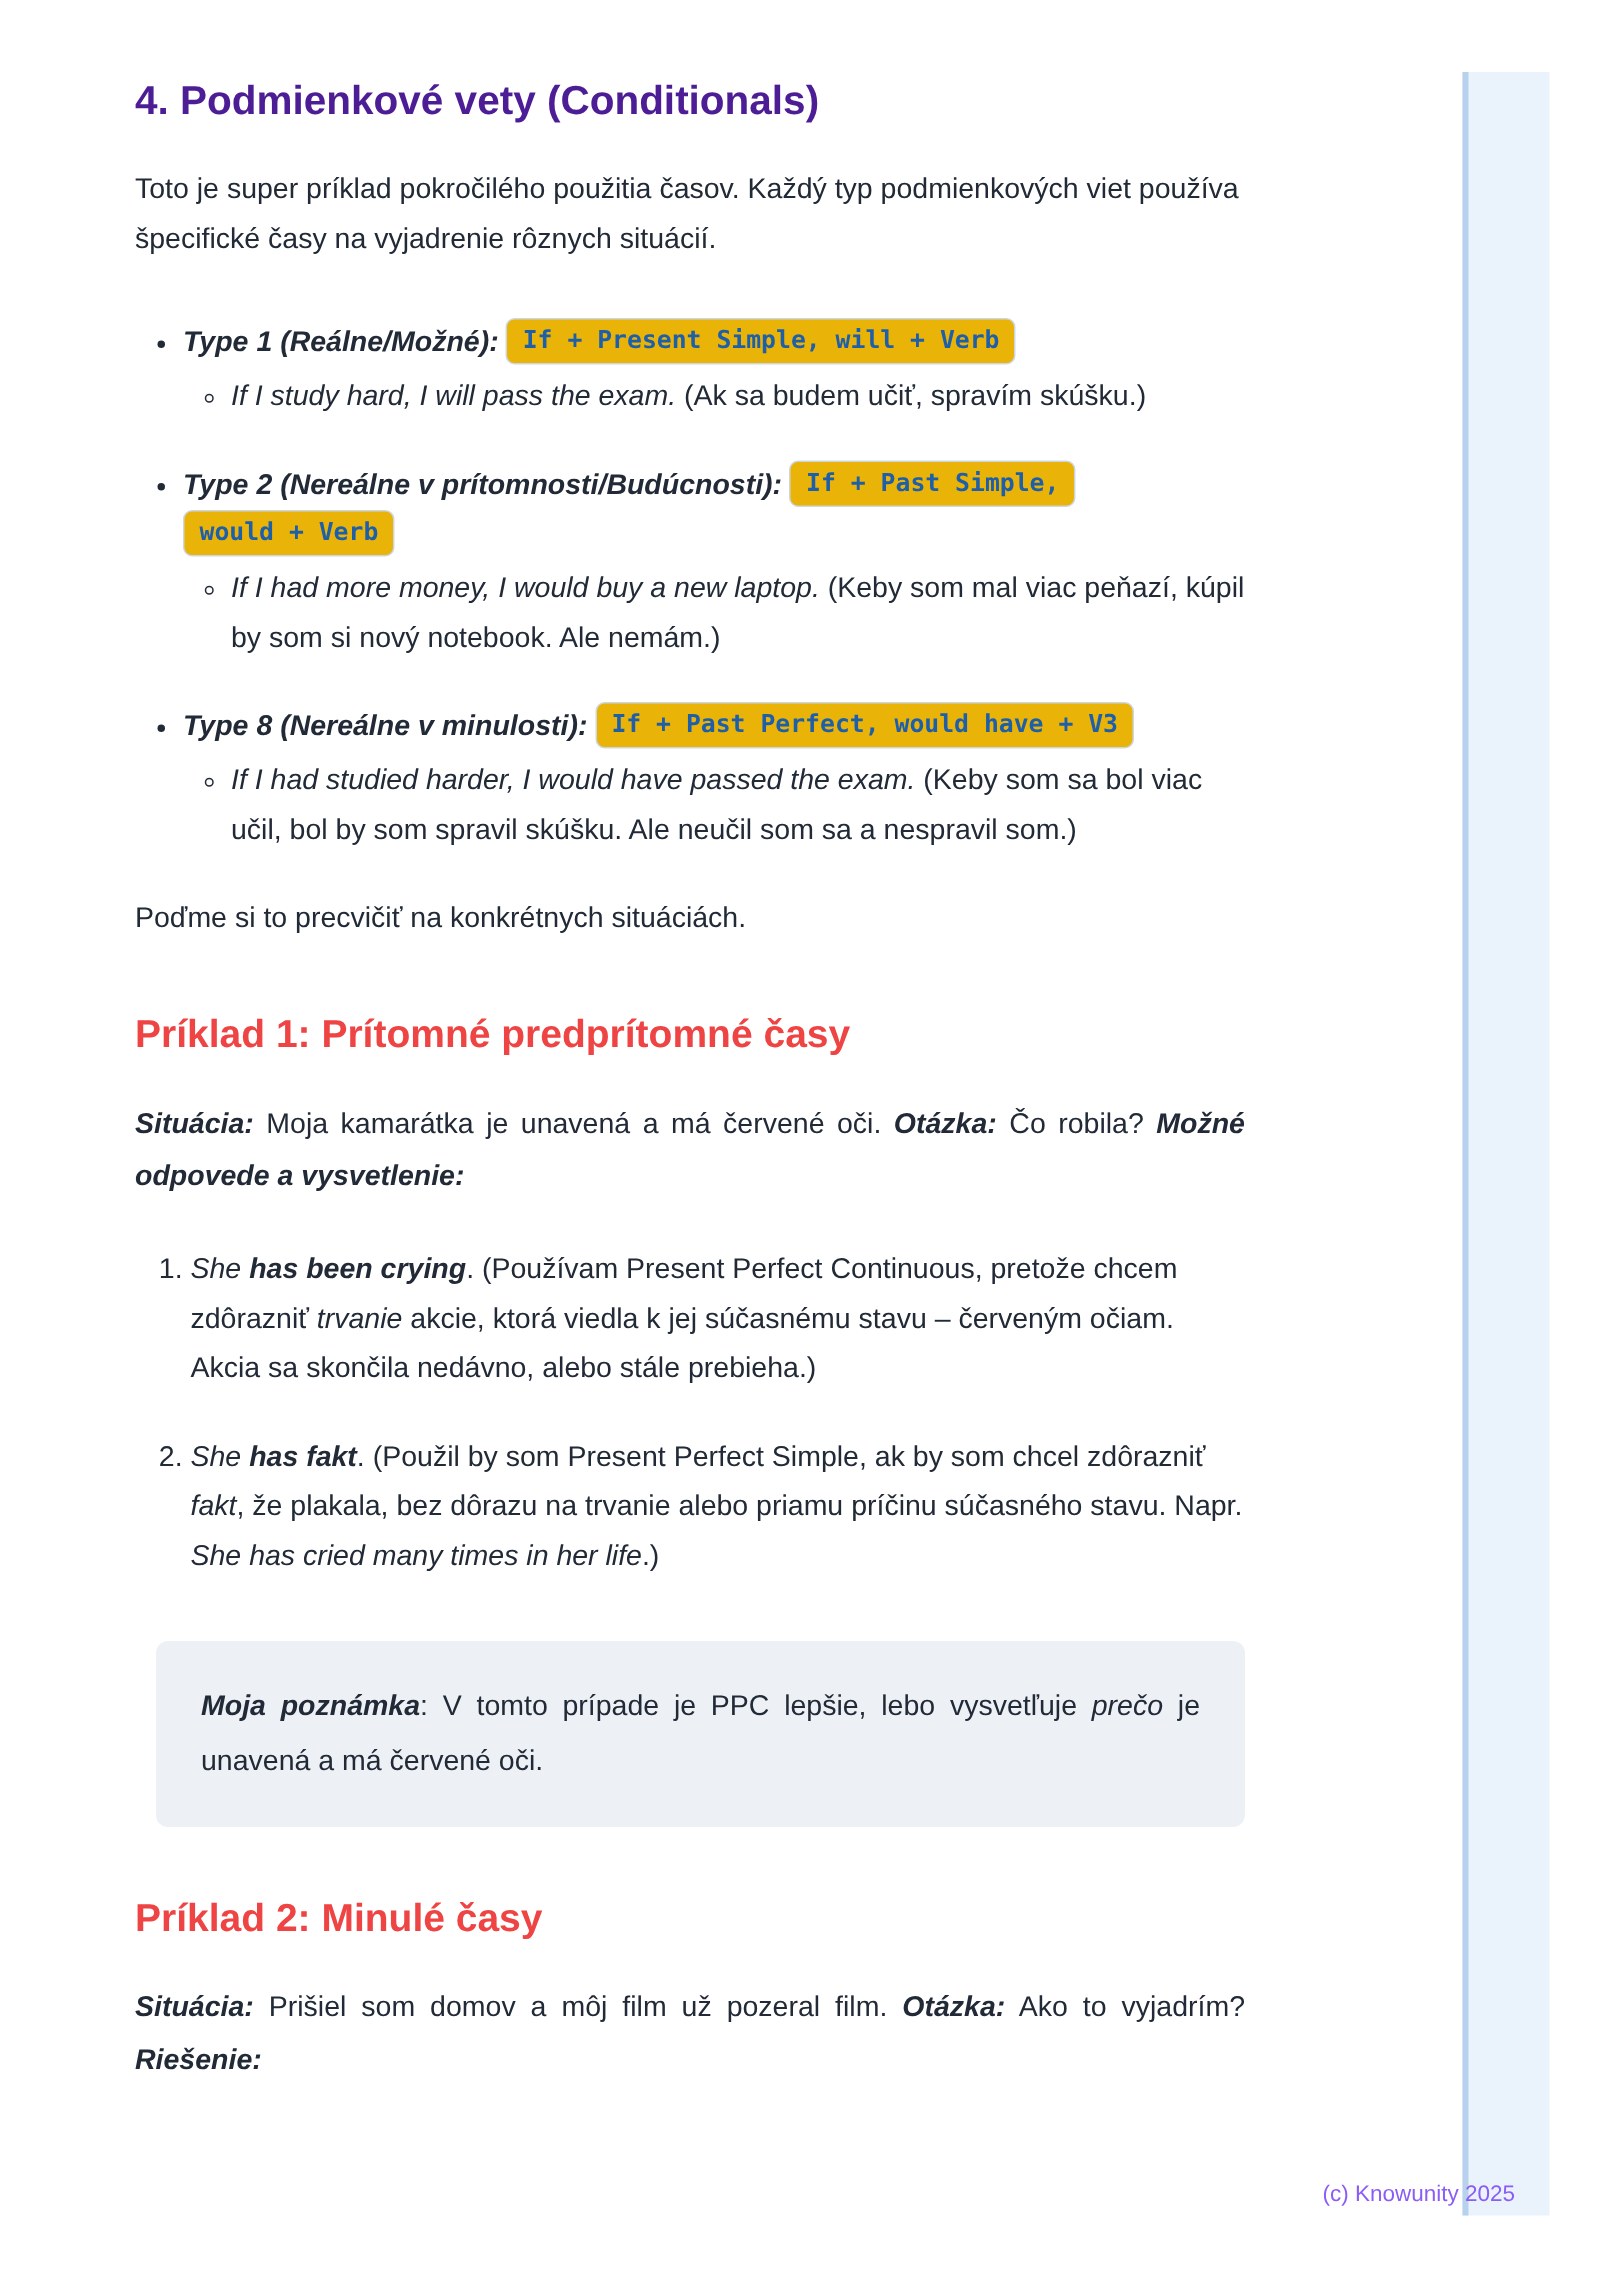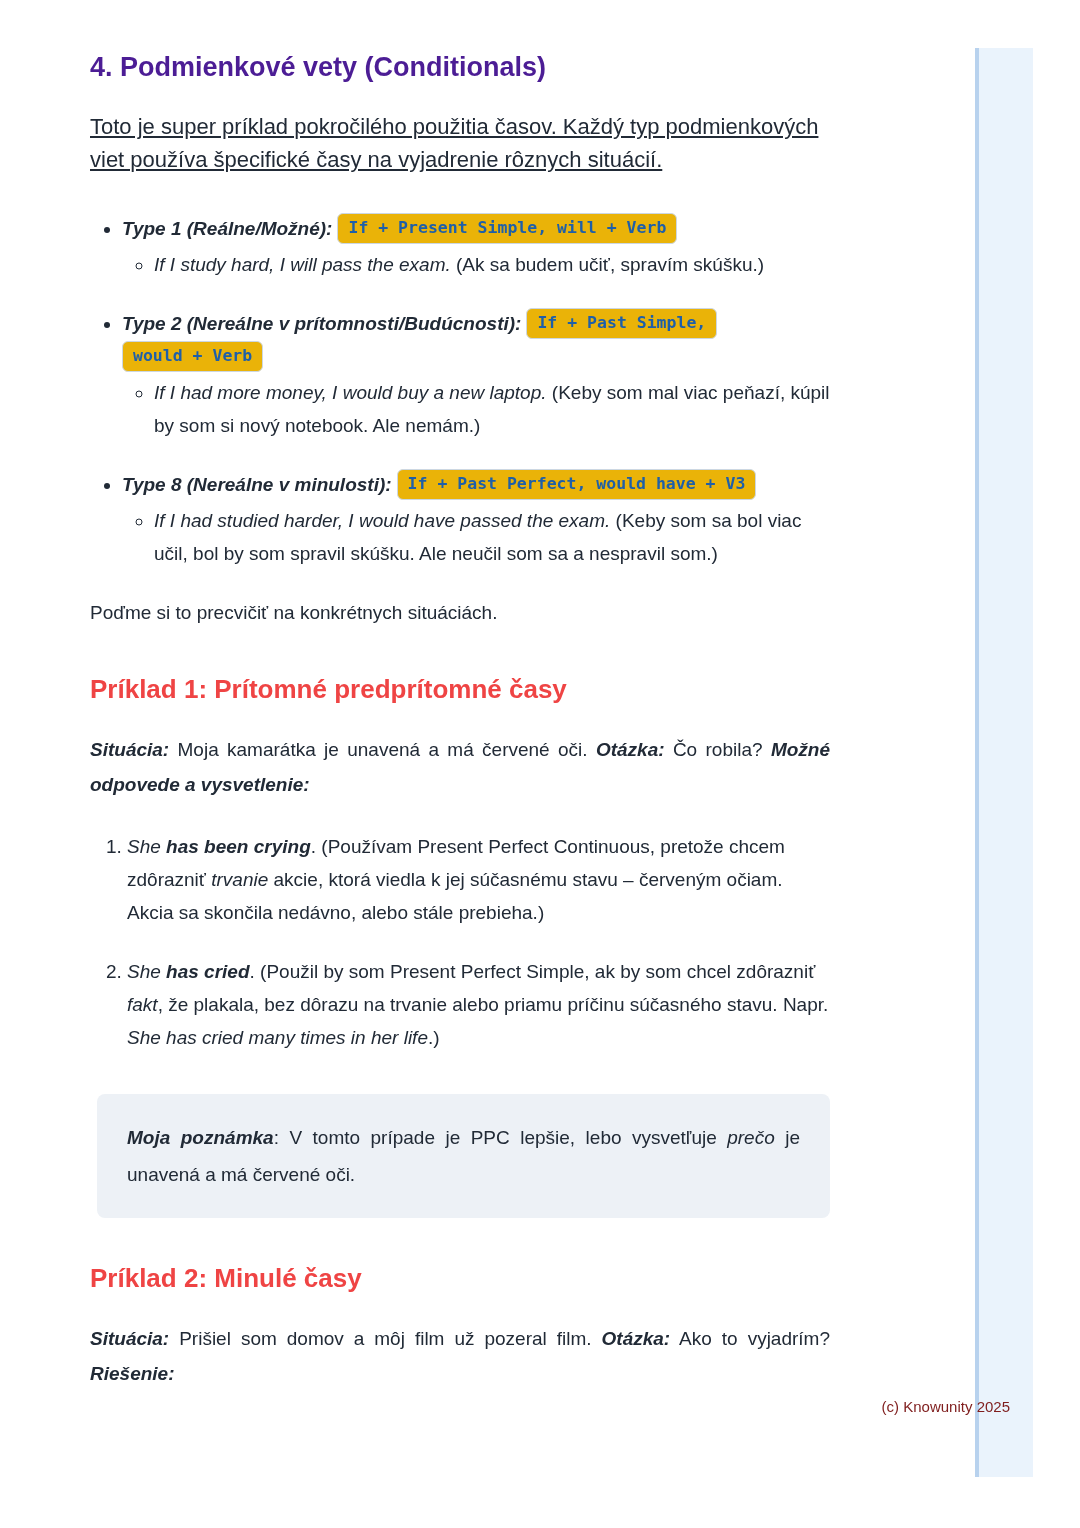--- a/index.html
+++ b/index.html
@@ -2,21 +2,21 @@
 <html><head>
 <meta charset="utf-8">
 <style>
   html,body{margin:0;padding:0;}
   body{
     width:1080px;height:1528px;position:relative;background:#ffffff;
     font-family:"Liberation Sans", sans-serif;color:#212a36;overflow:hidden;
   }
   .content{position:absolute;left:90px;top:50px;width:740px;}
   h3.sec{font-size:27px;line-height:34px;color:#4c1d95;font-weight:bold;margin:0 0 26px 0;}
-  p.body{font-size:22px;line-height:33px;margin:0 0 36px 0;text-decoration:underline;}
+  p.body{font-size:19px;line-height:33px;margin:0 0 36px 0;}
   .b{font-weight:bold;font-style:italic;}
   .i{font-style:italic;}
   ul.types{margin:0;padding-left:32px;font-size:19px;line-height:33px;}
   ul.types>li{margin-bottom:26px;}
   ul.types ul{list-style:circle;padding-left:32px;margin:3px 0 0 0;}
   ul.types ul>li{margin-bottom:0;}
   code.chip{
     font-family:"DejaVu Sans Mono", monospace;font-weight:bold;font-size:16.5px;
     color:#1e5fa9;background:#eab308;border:1px solid #ccd7e2;border-radius:6px;
     padding:2px 10px 3px 10px;margin-left:5px;white-space:nowrap;display:inline-block;
@@ -24,31 +24,31 @@
   }
   h1.title{
     font-size:34px;line-height:42px;color:#0b6bc6;font-weight:bold;
     margin:46px 0 0 0;padding-bottom:16px;border-bottom:4px solid #a5c8ea;
   }
   p.lead{font-size:19px;line-height:33px;margin:26px 0 0 0;}
   h2.ex{font-size:26px;line-height:33px;color:#ef4444;font-weight:bold;margin:44px 0 26px 0;}
   p.situ{font-size:19px;line-height:35px;text-align:justify;margin:0;}
   ol.answers{margin:28px 0 0 0;padding-left:37px;font-size:19px;line-height:33px;}
   ol.answers>li{margin-bottom:26px;}
-  .note{display:flex;align-items:flex-end;margin-top:40px;flex-direction:column;}
+  .note{display:flex;align-items:flex-end;margin-top:40px;}
   .note-bar{flex:none;width:7px;border-radius:4px;background:#10579f;}
   .note-body{
     flex:1;margin-left:7px;background:#edf1f6;border-radius:8px;
     padding:25px 30px;font-size:19px;line-height:37px;text-align:justify;
   }
   .side-panel{
     position:absolute;left:975px;top:48px;width:58px;height:1429px;
     background:#eaf3fc;border-left:4px solid #b8d2ee;box-sizing:border-box;
   }
-  .credit{position:absolute;top:1398px;right:70px;font-size:15px;color:#7f1d1d;z-index:2;}
+  .credit{position:absolute;top:1454px;right:70px;font-size:15px;color:#8b5cf6;z-index:2;}
 </style>
 </head>
 <body>
 
 <div class="side-panel"></div>
 <div class="credit">(c) Knowunity 2025</div>
 
 <main class="content">
 
   <h3 class="sec">4. Podmienkové vety (Conditionals)</h3>
@@ -78,21 +78,21 @@
 
 
   <p class="lead">Poďme si to precvičiť na konkrétnych situáciách.</p>
 
   <h2 class="ex">Príklad 1: Prítomné predprítomné časy</h2>
 
   <p class="situ"><span class="b">Situácia:</span><span> Moja kamarátka je unavená a má červené oči. </span><span class="b">Otázka:</span><span> Čo robila? </span><span class="b">Možné odpovede a vysvetlenie:</span></p>
 
   <ol class="answers">
     <li><span class="i">She </span><span class="b i">has been crying</span><span>. (Používam Present Perfect Continuous, pretože chcem zdôrazniť </span><span class="i">trvanie</span><span> akcie, ktorá viedla k jej súčasnému stavu – červeným očiam. Akcia sa skončila nedávno, alebo stále prebieha.)</span></li>
-    <li><span class="i">She </span><span class="b i">has cried</span><span>. (Použil by som Present Perfect Simple, ak by som chcel zdôrazniť </span><span class="i">fakt</span><span>, že plakala, bez dôrazu na trvanie alebo priamu príčinu súčasného stavu. Napr. </span><span class="i">She has cried many times in her life</span><span>.)</span></li>
+    <li><span class="i">She </span><span class="b i">has fakt</span><span>. (Použil by som Present Perfect Simple, ak by som chcel zdôrazniť </span><span class="i">fakt</span><span>, že plakala, bez dôrazu na trvanie alebo priamu príčinu súčasného stavu. Napr. </span><span class="i">She has cried many times in her life</span><span>.)</span></li>
   </ol>
 
   <div class="note">
     <div class="note-bar"></div>
     <div class="note-body"><span class="b">Moja poznámka</span><span>: V tomto prípade je PPC lepšie, lebo vysvetľuje </span><span class="i">prečo</span><span> je unavená a má červené oči.</span></div>
   </div>
 
   <h2 class="ex">Príklad 2: Minulé časy</h2>
 
   <p class="situ"><span class="b">Situácia:</span><span> Prišiel som domov a môj film už pozeral film. </span><span class="b">Otázka:</span><span> Ako to vyjadrím? </span><span class="b">Riešenie:</span></p>

